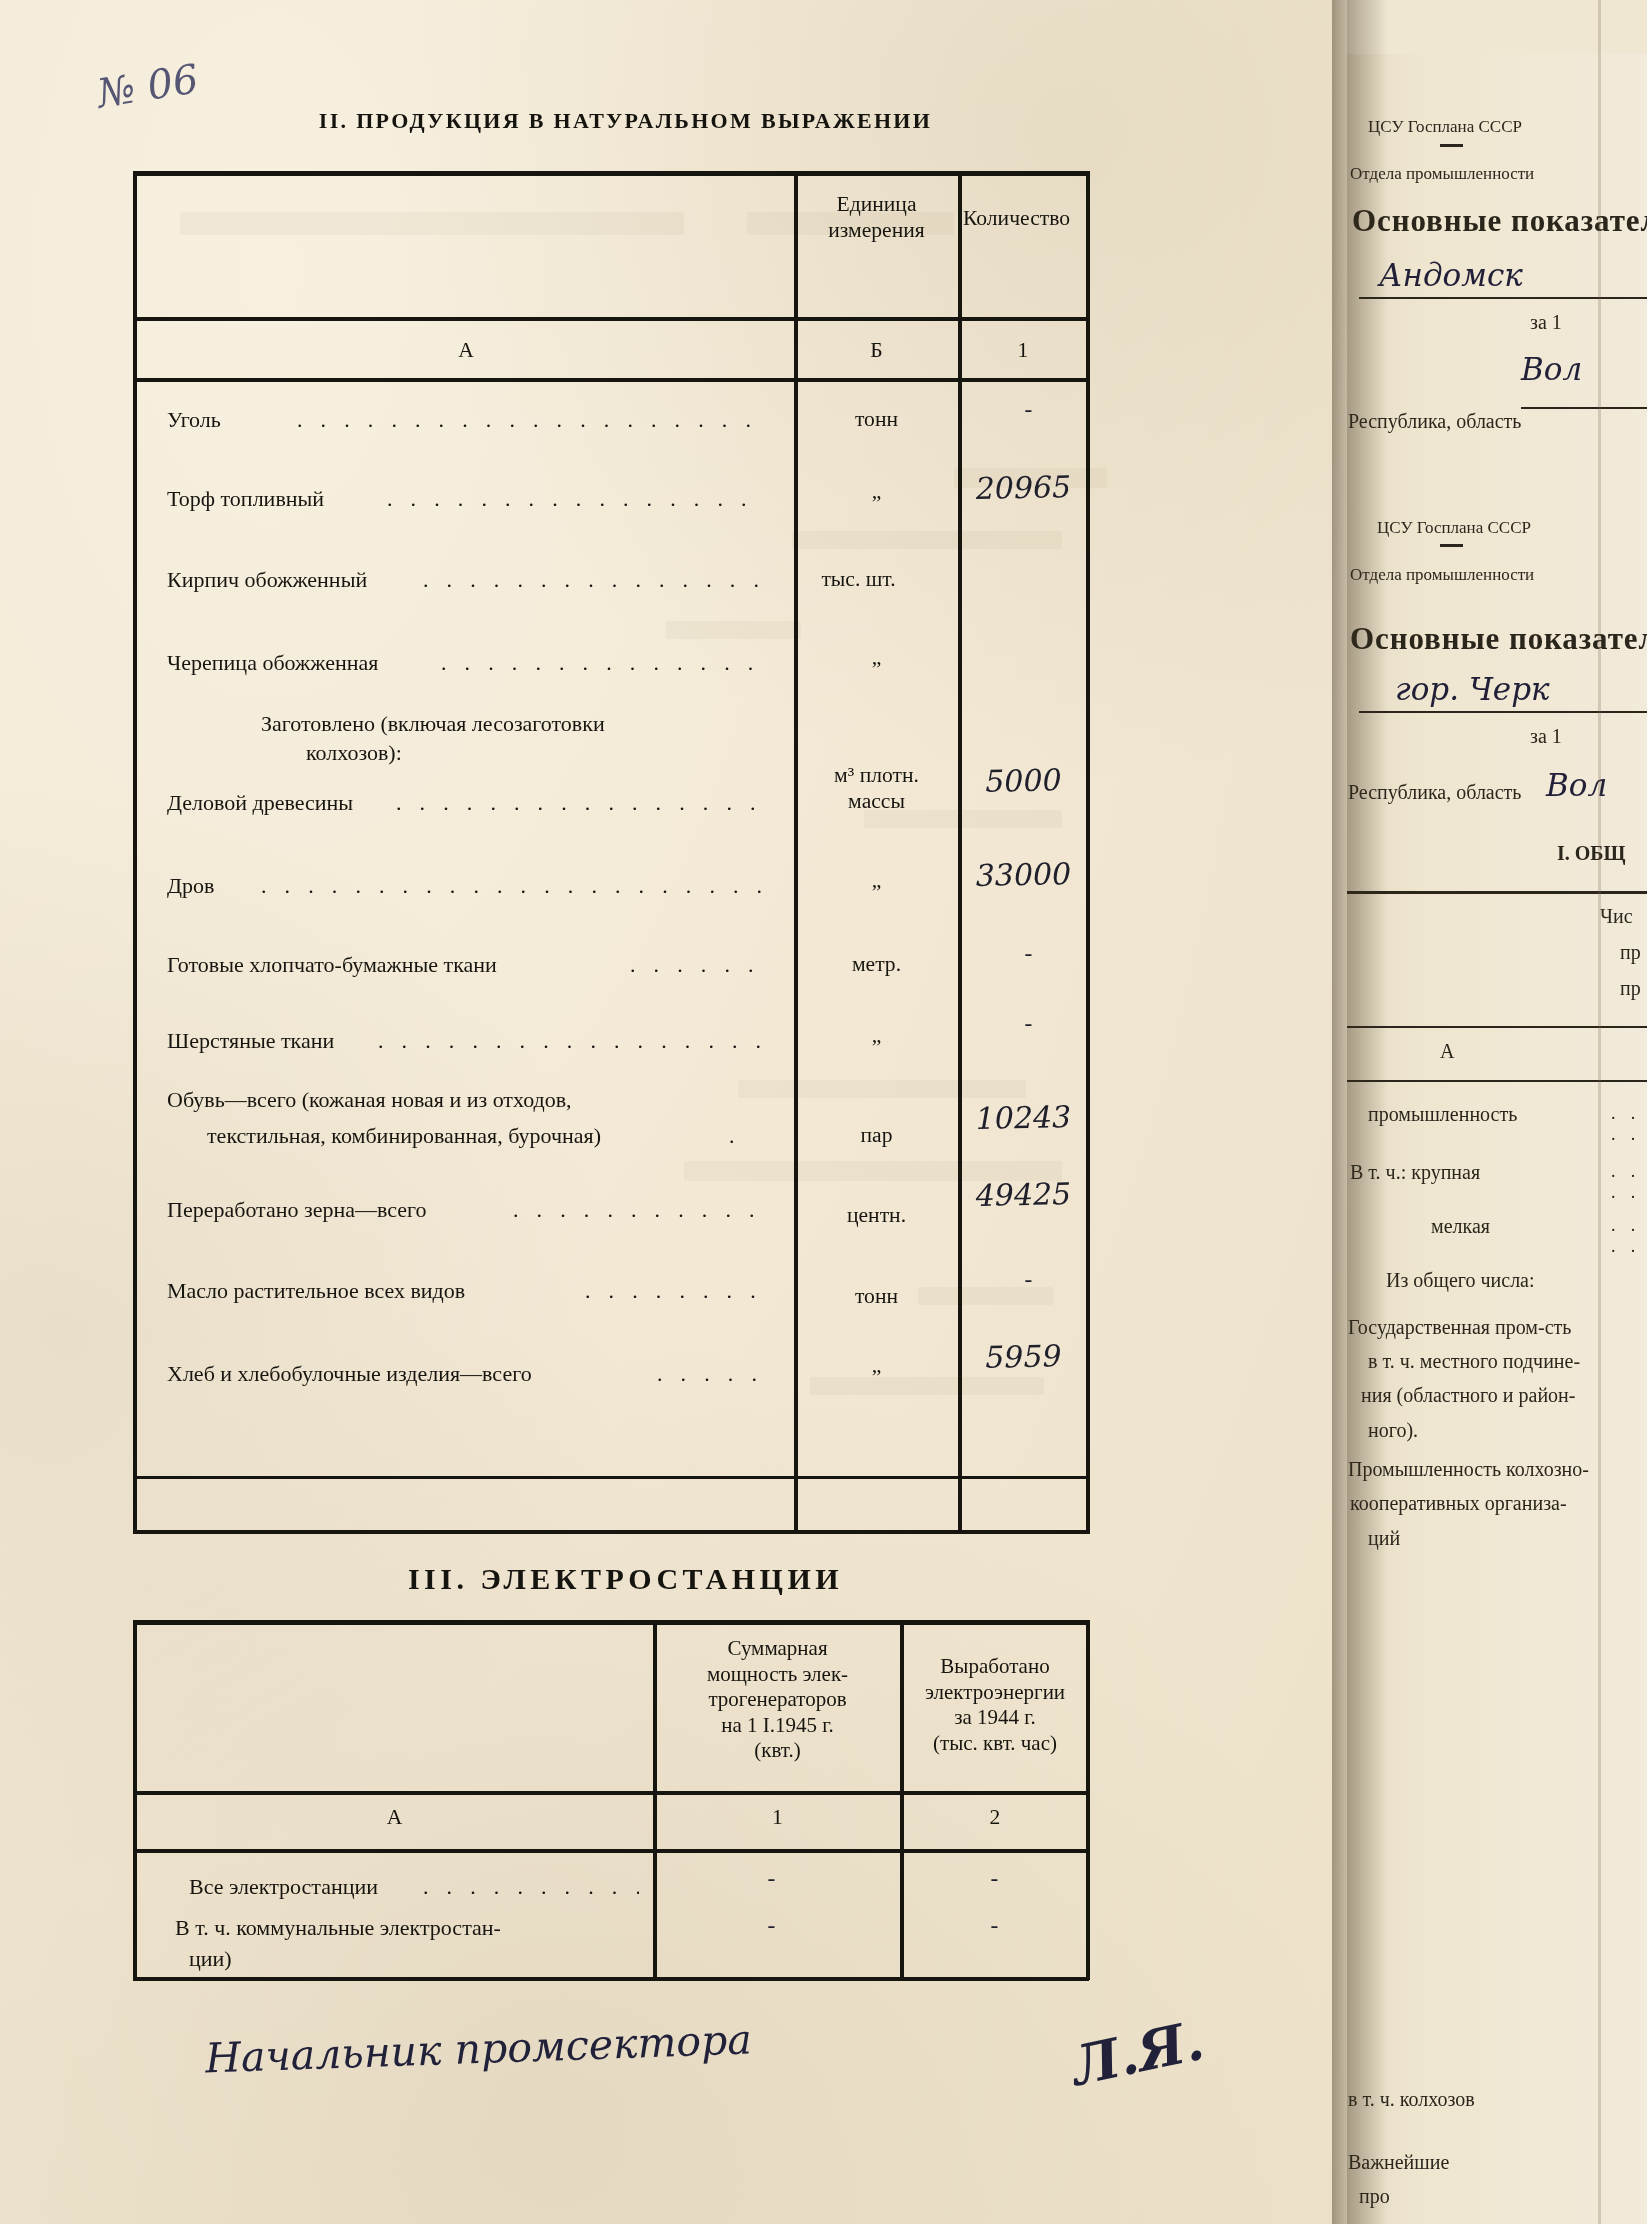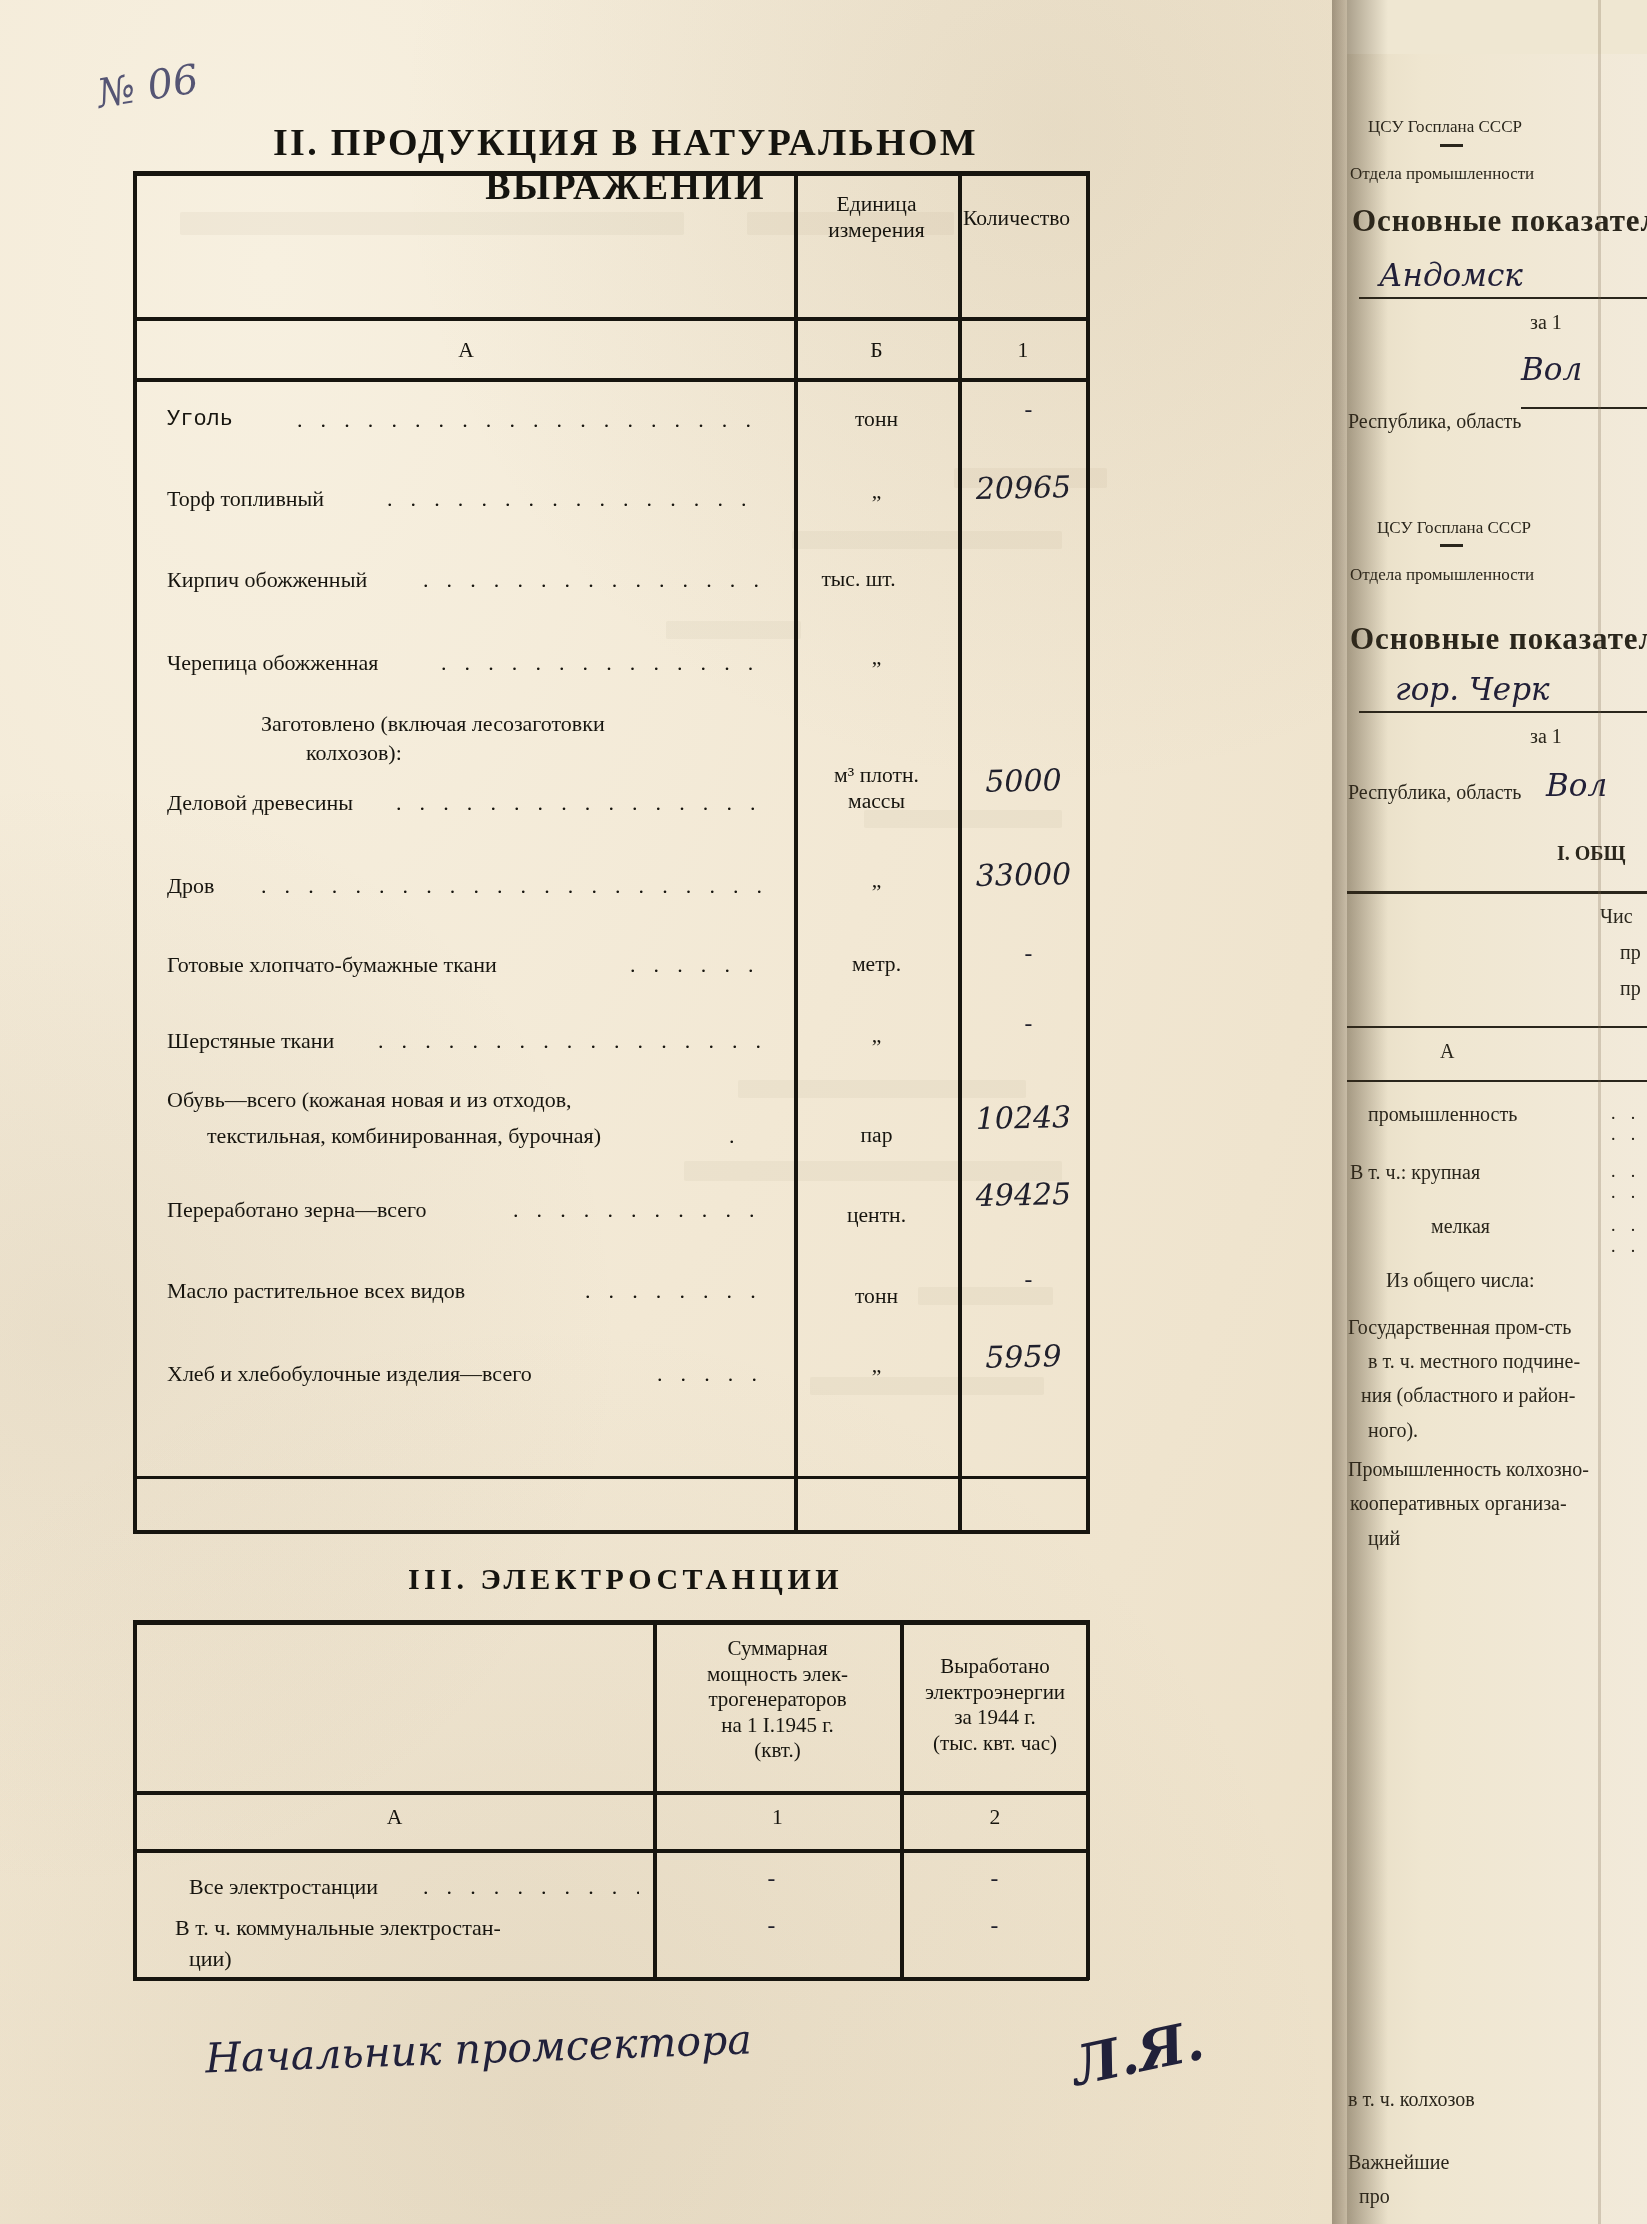--- a/index.html
+++ b/index.html
@@ -74,25 +74,24 @@
     width: 2.7px; height: 2224px;
     background: rgba(120,100,70,0.25);
   }
 
   
   .title-main {
     position: absolute;
     left: 207px; top: 108px;
     width: 837px;
     text-align: center;
-    font-size: 38px;
+    font-size: 22px;
     font-weight: bold;
     letter-spacing: 2.3px;
     color: #15140f;
-    margin-top: 12px;
   }
   .handwrite-corner {
     position: absolute;
     left: 97px; top: 63px;
     font-family: "DejaVu Serif", serif;
     font-size: 40px;
     font-style: italic;
     color: #3a3b62;
     transform: rotate(-9deg);
     opacity: 0.85;
@@ -234,21 +233,21 @@
   <div class="rule" style="left:1086px;top:171px;width:3.6px;height:1363px;"></div>
 
   <div class="hdr-cell" style="left:799px;top:191px;width:155px;white-space:pre-line;">Единица
 измерения</div>
   <div class="hdr-cell" style="left:963px;top:205px;width:180px;text-align:left;">Количество</div>
 
   <div class="hdr-cell" style="left:144px;top:337px;width:644px;">А</div>
   <div class="hdr-cell" style="left:799px;top:337px;width:155px;">Б</div>
   <div class="hdr-cell" style="left:961px;top:337px;width:124px;">1</div>
 
-  <div class="row-label" style="left:167px;top:407px;font-family:Liberation Mono, monospace;">Уголь</div>
+  <div class="row-label" style="left:167px;top:407px;">Уголь</div>
   <div class="dots" style="left:297px;top:407px;width:468px;">. . . . . . . . . . . . . . . . . . . . . . . . . . .</div>
   <div class="unit" style="left:799px;top:407px;width:155px;">тонн</div>
   <div class="dash" style="left:961px;top:396px;">-</div>
 
   <div class="row-label" style="left:167px;top:486px;">Торф топливный</div>
   <div class="dots" style="left:387px;top:486px;width:378px;">. . . . . . . . . . . . . . . . . . . .</div>
   <div class="unit" style="left:799px;top:491px;width:155px;">”</div>
   <div class="qty" style="left:956px;top:470px;">20965</div>
 
   <div class="row-label" style="left:167px;top:567px;">Кирпич обожженный</div>

